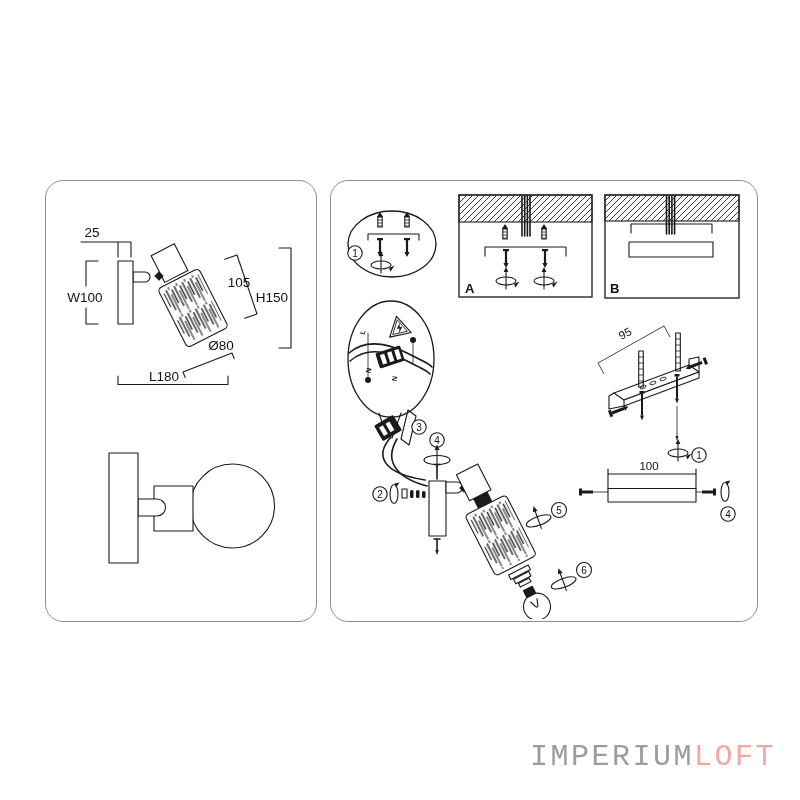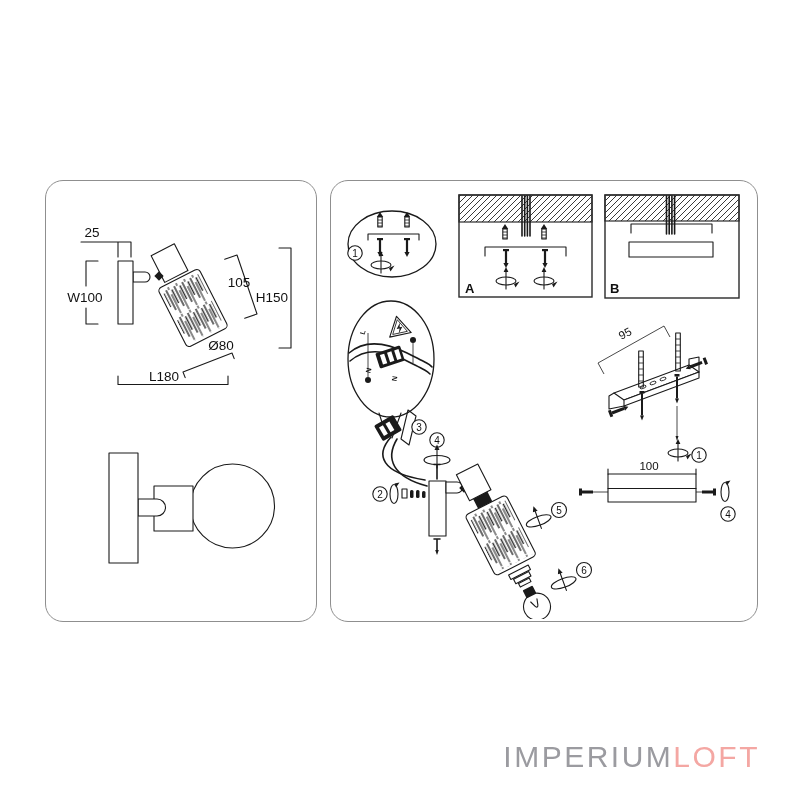--- a/index.html
+++ b/index.html
@@ -15,22 +15,22 @@
   .thin{fill:none;stroke:#1a1a1a;stroke-width:0.8;}
   .wf{fill:#ffffff;stroke:#1a1a1a;stroke-width:1.1;stroke-linejoin:round;}
   .fl{fill:#1a1a1a;stroke:none;}
   .dimb{font-size:13.5px;fill:#111;}
   .lbl{font-size:13px;font-weight:bold;fill:#111;}
   .sm{font-size:11.5px;fill:#111;}
   .num{font-size:10px;fill:#111;}
   .tiny{font-size:7px;font-weight:bold;fill:#111;}
   .box{fill:none;stroke:#2a2a2a;stroke-width:1.4;}
   
-  .logo{position:absolute;top:740px;right:40px;font-size:30px;letter-spacing:2.5px;
-        font-family:Liberation Sans, sans-serif;white-space:nowrap;}
+  .logo{position:absolute;top:740px;right:24px;font-size:30px;letter-spacing:2.5px;
+        font-family:Liberation Mono, monospace;white-space:nowrap;}
   .logo .g1{color:#9b9ba0;}
   .logo .g2{color:#f4a7a3;}
 </style>
 </head>
 <body>
 
 <div class="page">
 
   <div class="panel" id="panel-left">
     <svg width="268" height="438" viewBox="0 0 268 438">

